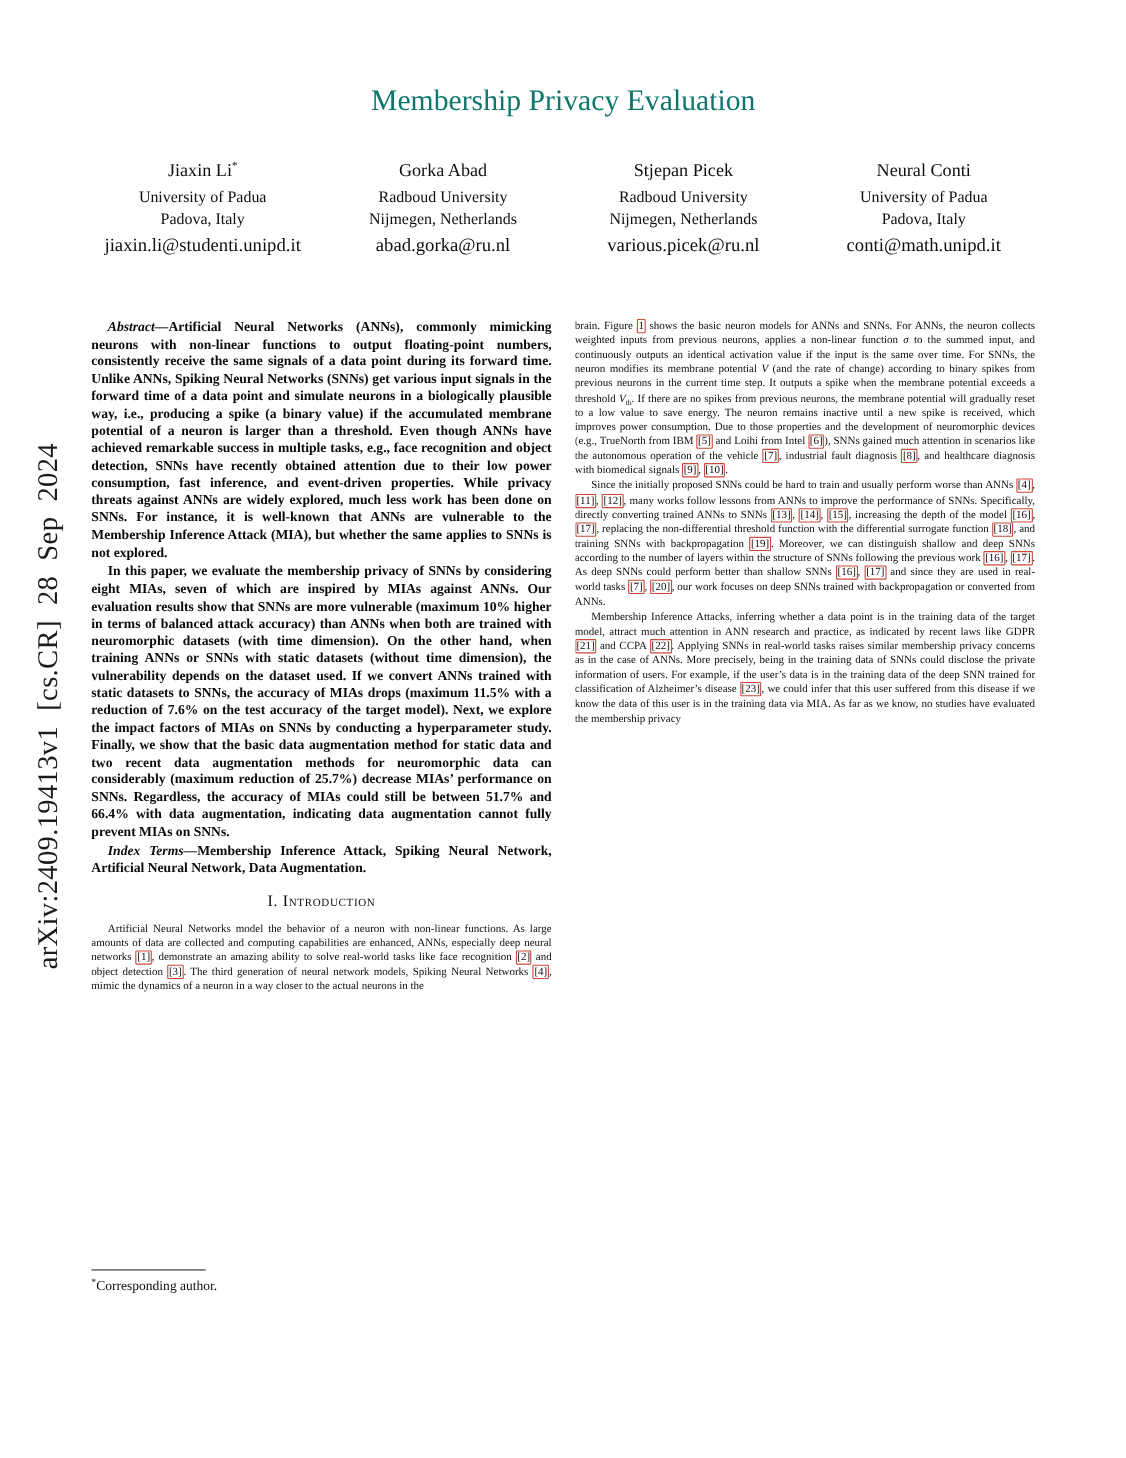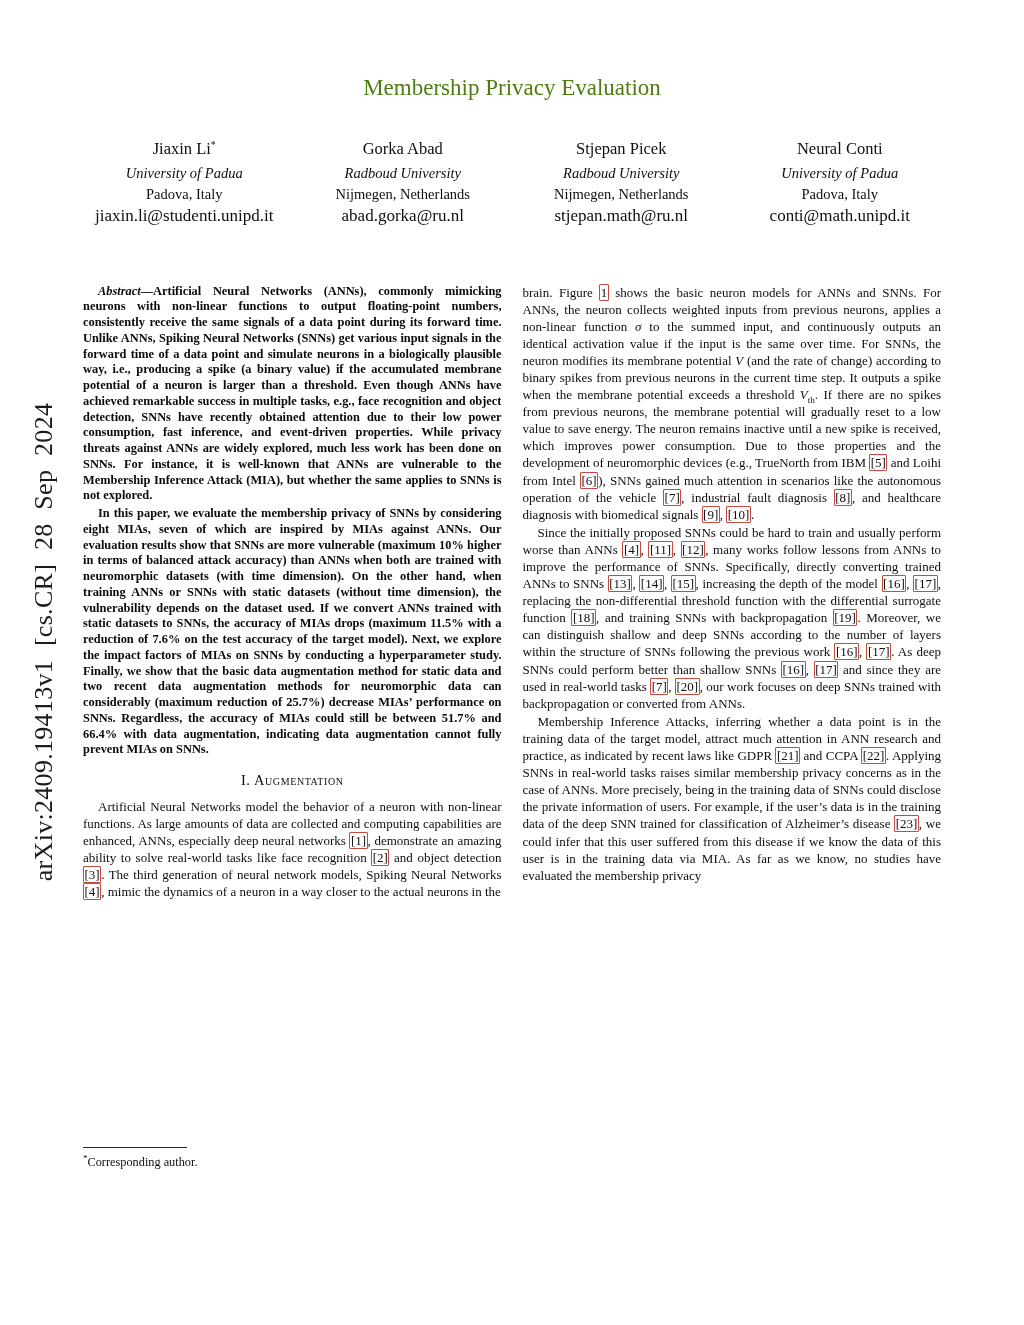--- a/index.html
+++ b/index.html
@@ -12,31 +12,31 @@
 
   
   .arxiv-strip {
     position:absolute; left:44px; top:642px;
     transform:translate(-50%,-50%) rotate(-90deg);
     white-space:nowrap; font-size:26px; color:#1c1c1c;
     letter-spacing:0.3px; word-spacing:7px;
   }
 
   .paper-title {
-    text-align:center; font-weight:normal; font-size:23px; line-height:1.6;
-    color:#4d7c0f;
+    text-align:center; font-weight:normal; font-size:27px; line-height:1.6;
+    color:#0f766e;
   }
 
   .authors {
     display:flex; justify-content:space-between; margin-top:30px; gap:16px;
   }
   .author { flex:1; text-align:center; line-height:1.42; }
   .author-name { font-size:16.5px; margin-bottom:3px; }
   .author-name sup.mark { font-size:10px; }
-  .author-affil { font-style:italic; font-size:14.5px; }
+  .author-affil { font-size:14.5px; }
   .author-city { font-size:14.5px; }
   .author-email { font-size:17px; }
 
   .columns { display:flex; gap:21px; margin-top:55px; height:892px; }
   .col { width:419px; height:100%; overflow:hidden; }
   .col-left { display:flex; flex-direction:column; }
 
   p.abstract {
     font-size:12.4px; font-weight:bold; line-height:1.27;
     text-align:justify; color:#0a0a0a;
@@ -46,21 +46,21 @@
   .indent { text-indent:15px; }
   .lead { font-style:italic; }
 
   h2.section-heading {
     text-align:center; font-weight:normal; font-size:14.5px;
     font-variant:small-caps; letter-spacing:0.6px;
     margin:14px 0 9px 0;
   }
 
   p.body {
-    font-size:13px; line-height:1.315; text-align:justify; color:#0d0d0d;
+    font-size:10px; line-height:1.315; text-align:justify; color:#0d0d0d;
   }
   p.body + p.body { margin-top:1px; }
 
   .cite {
     border:1px solid #c84a3c; padding:0 0.5px; border-radius:1px;
     color:inherit; cursor:pointer;
   }
   sub { font-size:70%; line-height:0; }
   i.math { font-family:"Liberation Serif", serif; }
 
@@ -92,35 +92,36 @@
     <div class="author">
       <div class="author-name"><span>Gorka Abad</span><sup class="mark"></sup></div>
       <div class="author-affil">Radboud University</div>
       <div class="author-city">Nijmegen, Netherlands</div>
       <div class="author-email">abad.gorka@ru.nl</div>
     </div>
     <div class="author">
       <div class="author-name"><span>Stjepan Picek</span><sup class="mark"></sup></div>
       <div class="author-affil">Radboud University</div>
       <div class="author-city">Nijmegen, Netherlands</div>
-      <div class="author-email">stjepan.math@ru.nl</div>
+      <div class="author-email">various.picek@ru.nl</div>
     </div>
     <div class="author">
       <div class="author-name"><span>Neural Conti</span><sup class="mark"></sup></div>
       <div class="author-affil">University of Padua</div>
       <div class="author-city">Padova, Italy</div>
       <div class="author-email">conti@math.unipd.it</div>
     </div>
   </div>
 
   <div class="columns">
     <div class="col col-left" id="col-left">
         <p class="abstract indent"><span class="lead">Abstract—</span>Artificial Neural Networks (ANNs), commonly mimicking neurons with non-linear functions to output floating-point numbers, consistently receive the same signals of a data point during its forward time. Unlike ANNs, Spiking Neural Networks (SNNs) get various input signals in the forward time of a data point and simulate neurons in a biologically plausible way, i.e., producing a spike (a binary value) if the accumulated membrane potential of a neuron is larger than a threshold. Even though ANNs have achieved remarkable success in multiple tasks, e.g., face recognition and object detection, SNNs have recently obtained attention due to their low power consumption, fast inference, and event-driven properties. While privacy threats against ANNs are widely explored, much less work has been done on SNNs. For instance, it is well-known that ANNs are vulnerable to the Membership Inference Attack (MIA), but whether the same applies to SNNs is not explored.</p>
         <p class="abstract indent">In this paper, we evaluate the membership privacy of SNNs by considering eight MIAs, seven of which are inspired by MIAs against ANNs. Our evaluation results show that SNNs are more vulnerable (maximum 10% higher in terms of balanced attack accuracy) than ANNs when both are trained with neuromorphic datasets (with time dimension). On the other hand, when training ANNs or SNNs with static datasets (without time dimension), the vulnerability depends on the dataset used. If we convert ANNs trained with static datasets to SNNs, the accuracy of MIAs drops (maximum 11.5% with a reduction of 7.6% on the test accuracy of the target model). Next, we explore the impact factors of MIAs on SNNs by conducting a hyperparameter study. Finally, we show that the basic data augmentation method for static data and two recent data augmentation methods for neuromorphic data can considerably (maximum reduction of 25.7%) decrease MIAs’ performance on SNNs. Regardless, the accuracy of MIAs could still be between 51.7% and 66.4% with data augmentation, indicating data augmentation cannot fully prevent MIAs on SNNs.</p>
-        <h2 class="section-heading">I. Augmentation</h2>
+        <p class="abstract index-terms indent"><span class="lead">Index Terms—</span>Membership Inference Attack, Spiking Neural Network, Artificial Neural Network, Data Augmentation.</p>
+        <h2 class="section-heading">I. Introduction</h2>
         <p class="body indent">Artificial Neural Networks model the behavior of a neuron with non-linear functions. As large amounts of data are collected and computing capabilities are enhanced, ANNs, especially deep neural networks <span class="cite">[1]</span>, demonstrate an amazing ability to solve real-world tasks like face recognition <span class="cite">[2]</span> and object detection <span class="cite">[3]</span>. The third generation of neural network models, Spiking Neural Networks <span class="cite">[4]</span>, mimic the dynamics of a neuron in a way closer to the actual neurons in the</p>
         <div class="footnote"><sup>*</sup>Corresponding author.</div>
       </div>
     <div class="col col-right" id="col-right">
         <p class="body">brain. Figure <span class="cite">1</span> shows the basic neuron models for ANNs and SNNs. For ANNs, the neuron collects weighted inputs from previous neurons, applies a non-linear function <i class="math">σ</i> to the summed input, and continuously outputs an identical activation value if the input is the same over time. For SNNs, the neuron modifies its membrane potential <i class="math">V</i> (and the rate of change) according to binary spikes from previous neurons in the current time step. It outputs a spike when the membrane potential exceeds a threshold <i class="math">V</i><sub>th</sub>. If there are no spikes from previous neurons, the membrane potential will gradually reset to a low value to save energy. The neuron remains inactive until a new spike is received, which improves power consumption. Due to those properties and the development of neuromorphic devices (e.g., TrueNorth from IBM <span class="cite">[5]</span> and Loihi from Intel <span class="cite">[6]</span>), SNNs gained much attention in scenarios like the autonomous operation of the vehicle <span class="cite">[7]</span>, industrial fault diagnosis <span class="cite">[8]</span>, and healthcare diagnosis with biomedical signals <span class="cite">[9]</span>, <span class="cite">[10]</span>.</p>
         <p class="body indent">Since the initially proposed SNNs could be hard to train and usually perform worse than ANNs <span class="cite">[4]</span>, <span class="cite">[11]</span>, <span class="cite">[12]</span>, many works follow lessons from ANNs to improve the performance of SNNs. Specifically, directly converting trained ANNs to SNNs <span class="cite">[13]</span>, <span class="cite">[14]</span>, <span class="cite">[15]</span>, increasing the depth of the model <span class="cite">[16]</span>, <span class="cite">[17]</span>, replacing the non-differential threshold function with the differential surrogate function <span class="cite">[18]</span>, and training SNNs with backpropagation <span class="cite">[19]</span>. Moreover, we can distinguish shallow and deep SNNs according to the number of layers within the structure of SNNs following the previous work <span class="cite">[16]</span>, <span class="cite">[17]</span>. As deep SNNs could perform better than shallow SNNs <span class="cite">[16]</span>, <span class="cite">[17]</span> and since they are used in real-world tasks <span class="cite">[7]</span>, <span class="cite">[20]</span>, our work focuses on deep SNNs trained with backpropagation or converted from ANNs.</p>
         <p class="body indent">Membership Inference Attacks, inferring whether a data point is in the training data of the target model, attract much attention in ANN research and practice, as indicated by recent laws like GDPR <span class="cite">[21]</span> and CCPA <span class="cite">[22]</span>. Applying SNNs in real-world tasks raises similar membership privacy concerns as in the case of ANNs. More precisely, being in the training data of SNNs could disclose the private information of users. For example, if the user’s data is in the training data of the deep SNN trained for classification of Alzheimer’s disease <span class="cite">[23]</span>, we could infer that this user suffered from this disease if we know the data of this user is in the training data via MIA. As far as we know, no studies have evaluated the membership privacy</p>
       </div>
   </div>
 

